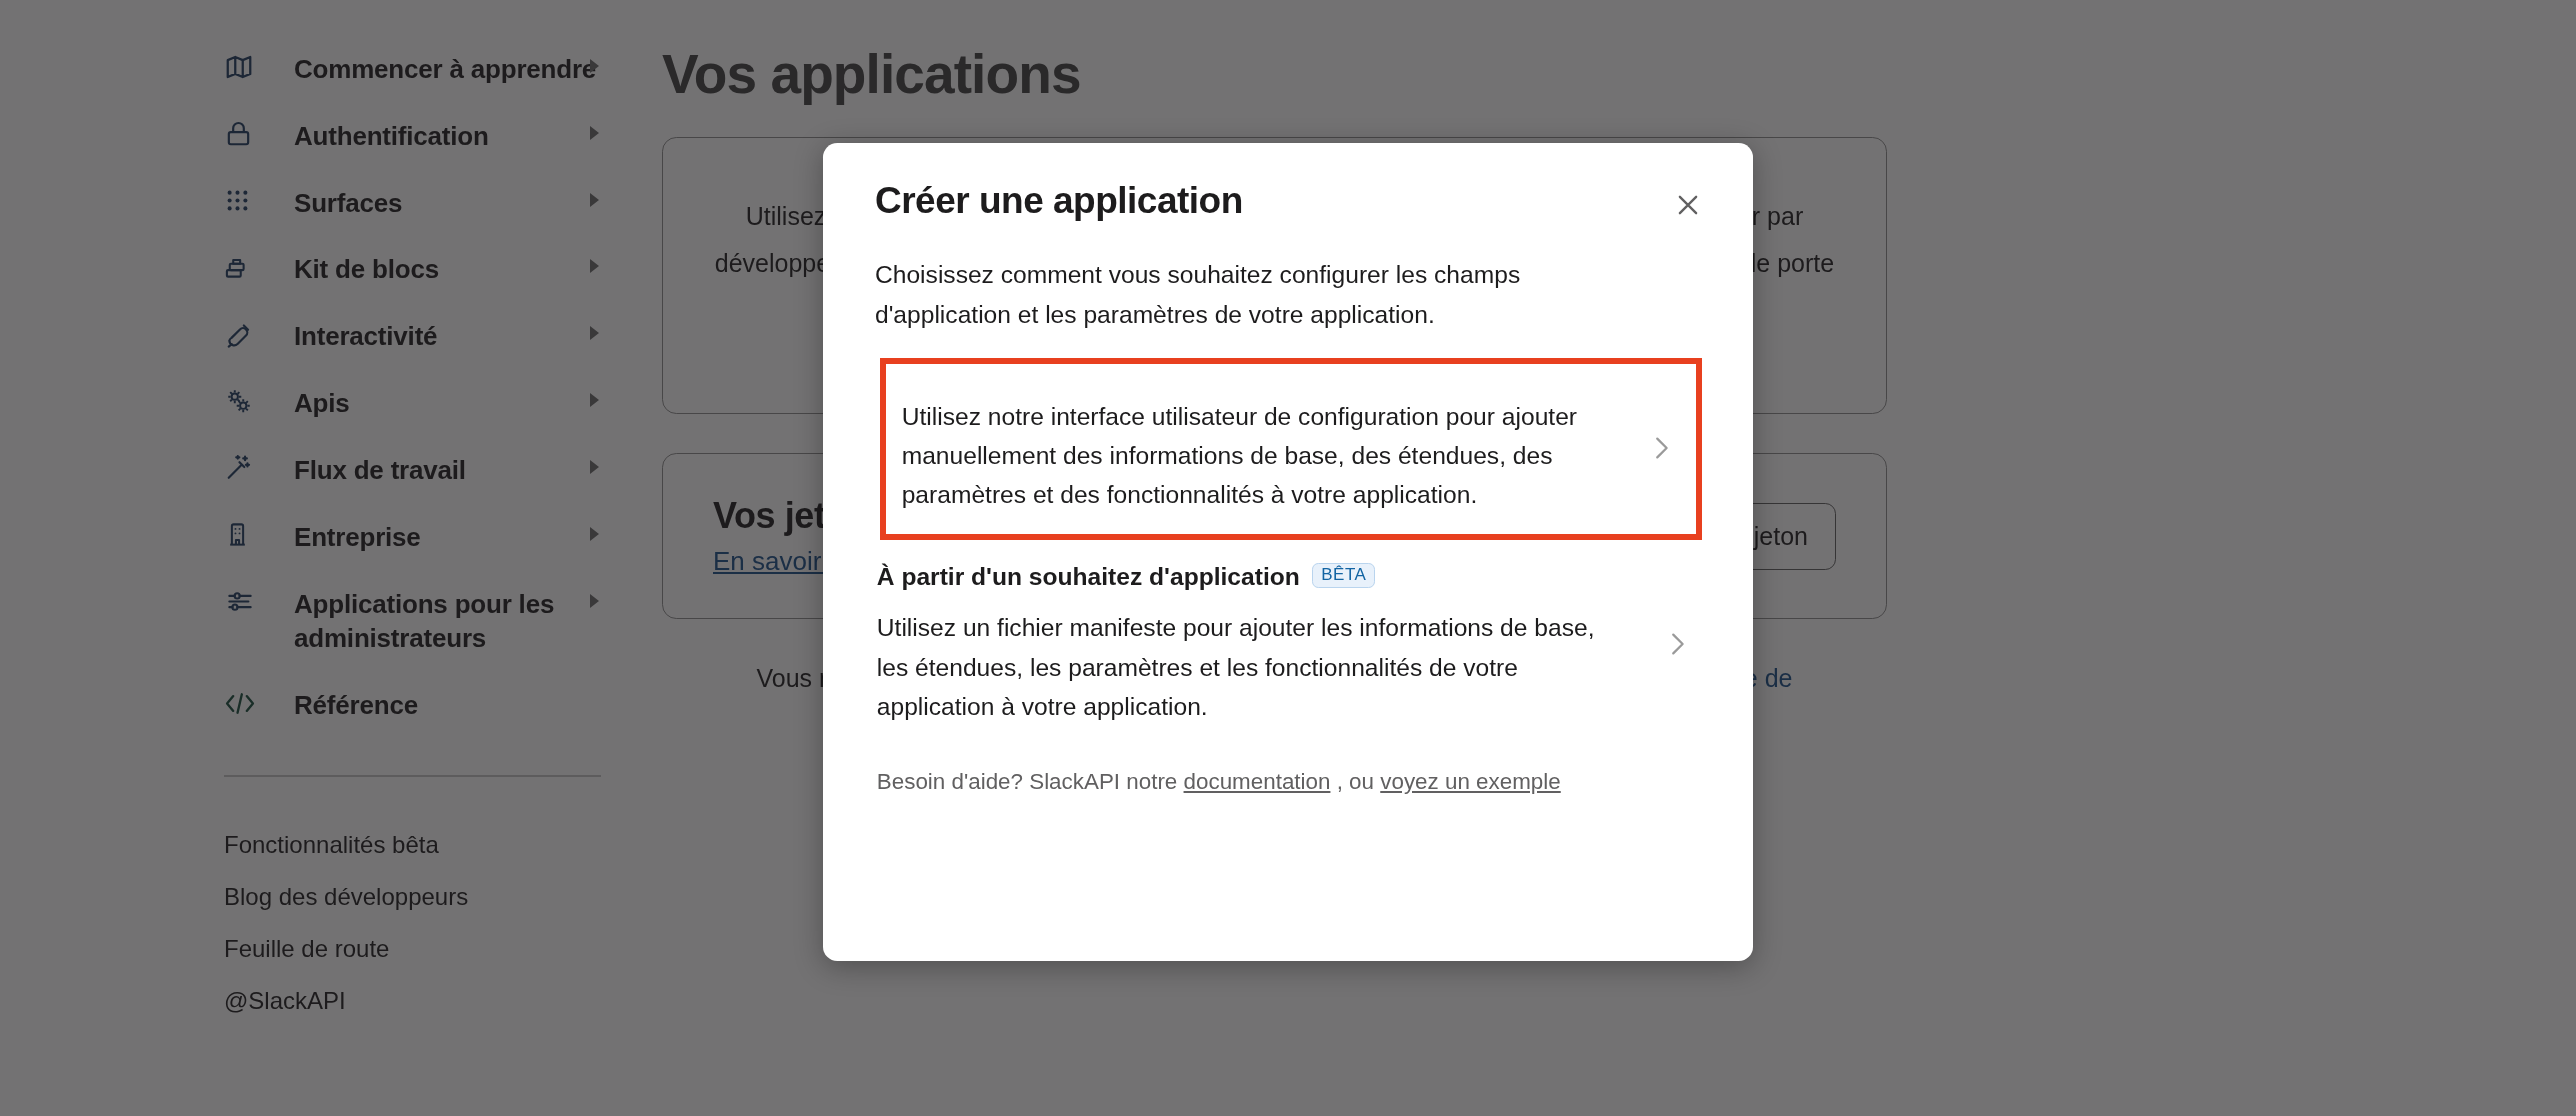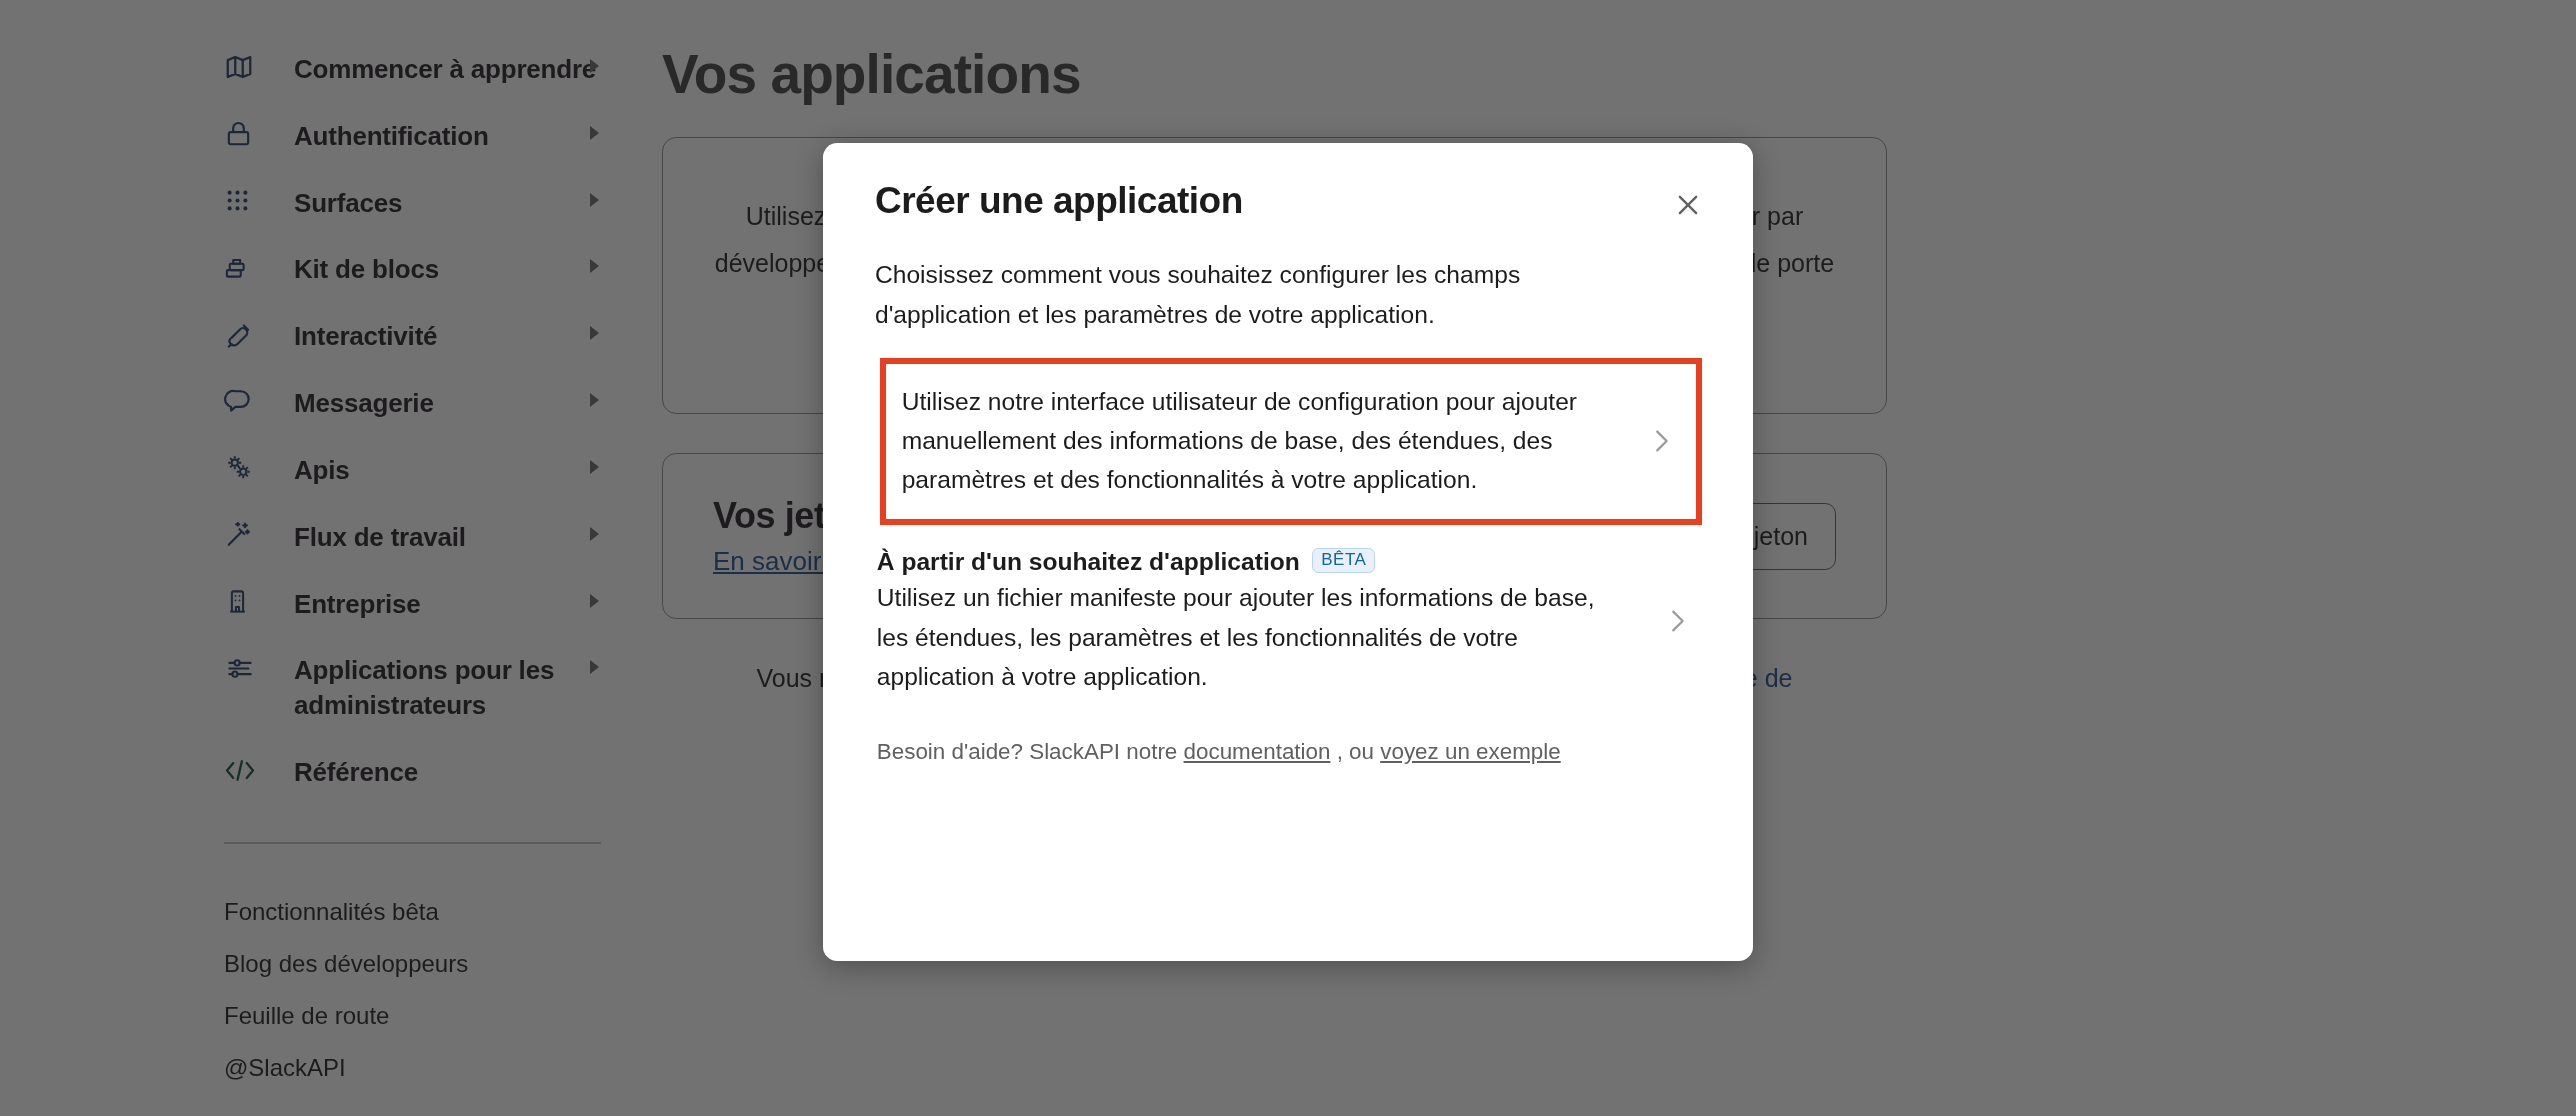--- a/index.html
+++ b/index.html
@@ -231,21 +231,21 @@
     line-height: 1.3;
     display: flex;
     align-items: center;
     gap: 12.5px;
     flex-wrap: wrap;
   }
   .option-desc {
     font-size: 24.6px;
     line-height: 1.6;
     color: #1d1c1d;
-    margin-top: 0;
+    margin-top: 15px;
     max-width: 725px;
   }
   .chevron {
     flex: 0 0 30px;
     color: #9a9a9a;
     line-height: 0;
     margin-right: 7.2px;
   }
 
   
@@ -346,29 +346,20 @@
         <span class="nav-icon">
           <svg width="30" height="29" viewBox="0 0 24 24" fill="none" stroke="currentColor" stroke-width="1.8" stroke-linecap="round" stroke-linejoin="round">
             <path d="M4 17a4 4 0 0 0 6.8 2.8l7-7a3.5 3.5 0 0 0-5-5l-7 7A4 4 0 0 0 4 17z"></path>
             <path d="M16 4.5 19.5 8M6 20l-2.5 2"></path>
           </svg>
         </span>
         <span class="nav-label">Interactivité</span>
         <span class="nav-caret"></span>
       </li>
 
-      <li class="nav-item">
-        <span class="nav-icon">
-          <svg width="30" height="29" viewBox="0 0 24 24" fill="none" stroke="currentColor" stroke-width="1.8" stroke-linejoin="round">
-            <path d="M13.5 3.5a6.5 6.5 0 0 1 0 13H9l-3.5 3v-3A6.5 6.5 0 0 1 9 3.5z"></path>
-          </svg>
-        </span>
-        <span class="nav-label">Messagerie</span>
-        <span class="nav-caret"></span>
-      </li>
 
       <li class="nav-item">
         <span class="nav-icon">
           <svg width="30" height="29" viewBox="0 0 24 24" fill="none" stroke="currentColor" stroke-width="1.6">
             <circle cx="8.5" cy="8" r="2.6"></circle>
             <path d="M8.5 2.6v2M8.5 11.4v2M3.1 8h2M11.9 8h2M4.7 4.2l1.4 1.4M10.9 10.4l1.4 1.4M12.3 4.2l-1.4 1.4M6.1 10.4l-1.4 1.4"></path>
             <circle cx="15.5" cy="15.5" r="2.6"></circle>
             <path d="M15.5 10.1v2M15.5 18.9v2M10.1 15.5h2M18.9 15.5h2M11.7 11.7l1.4 1.4M17.9 17.9l1.4 1.4M19.3 11.7l-1.4 1.4M13.1 17.9l-1.4 1.4"></path>
           </svg>
         </span>

